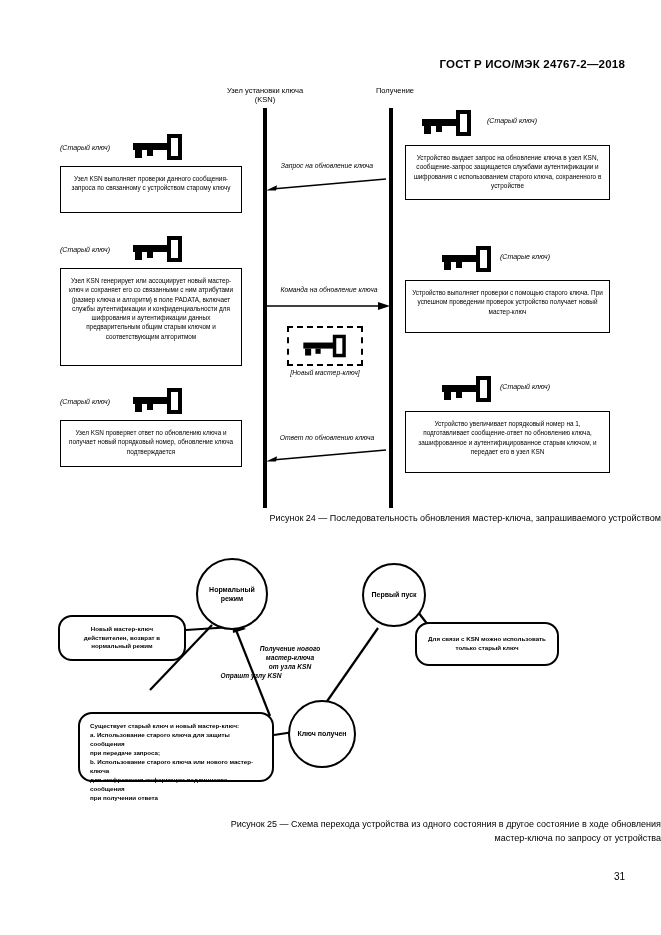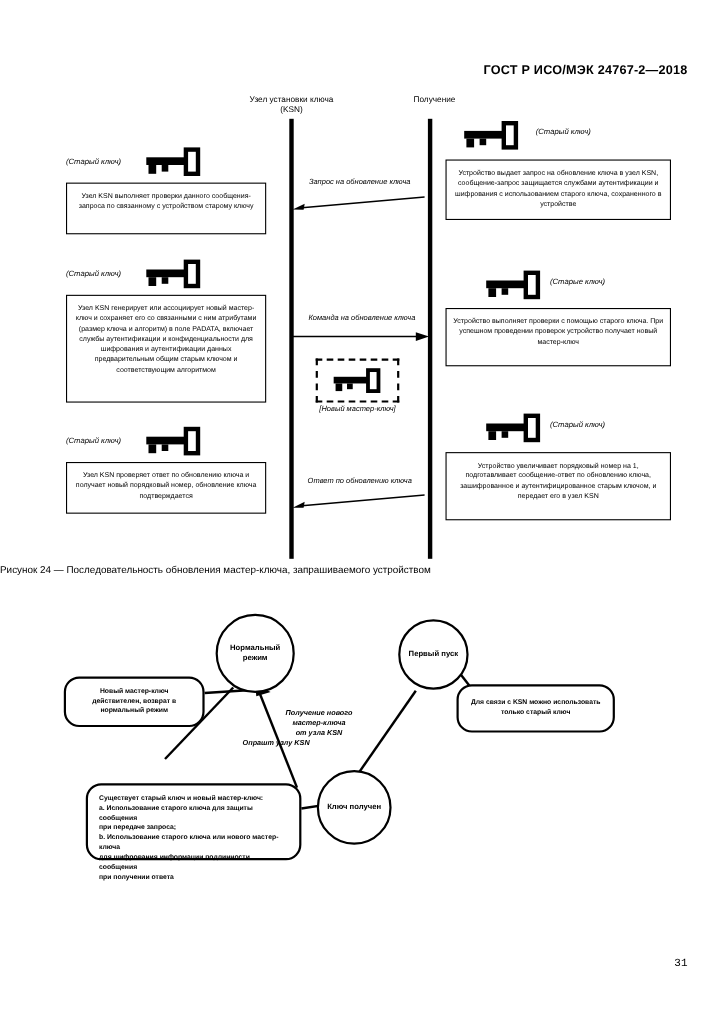--- a/index.html
+++ b/index.html
@@ -139,21 +139,21 @@
     width: 110px;
     text-align: center;
     font-size: 6.8px;
     font-style: italic;
   }
 
   .fig-caption {
     position: absolute;
     width: 661px;
     left: 0;
-    text-align: left;
+    text-align: right;
     font-size: 9px;
     line-height: 1.5;
   }
   .cap24 { top: 512px; }
 
   
   .fig25 {
     position: absolute;
     left: 0;
     top: 545px;
@@ -214,21 +214,20 @@
     width: 661px; height: 935px;
     pointer-events: none;
   }
   .cap25 { top: 818px; }
 
   .page-number {
     position: absolute;
     right: 36px;
     top: 871px;
     font-size: 10px;
-    font-family: Liberation Mono, monospace;
   }
 </style>
 </head>
 <body>
 
 <div class="page">
 
   <div class="doc-header">ГОСТ Р ИСО/МЭК 24767-2—2018</div>
 
   <div class="fig24">
@@ -407,16 +406,18 @@
     <span class="ln">b. Использование старого ключа или нового мастер-ключа</span>
     <span class="ln">для шифрования информации подлинности сообщения</span>
     <span class="ln">при получении ответа</span>
   </div>
 
   <div class="edge-label lbl-get">Получение нового
 мастер-ключа
 от узла KSN</div>
   <div class="edge-label lbl-send">Опрашт узлу KSN</div>
 
+  <div class="fig-caption cap25" style="white-space:pre-line;">Рисунок 25 — Схема перехода устройства из одного состояния в другое состояние в ходе обновления
+мастер-ключа по запросу от устройства</div>
 
   <div class="page-number">31</div>
 
 </div>
 
 </body></html>

